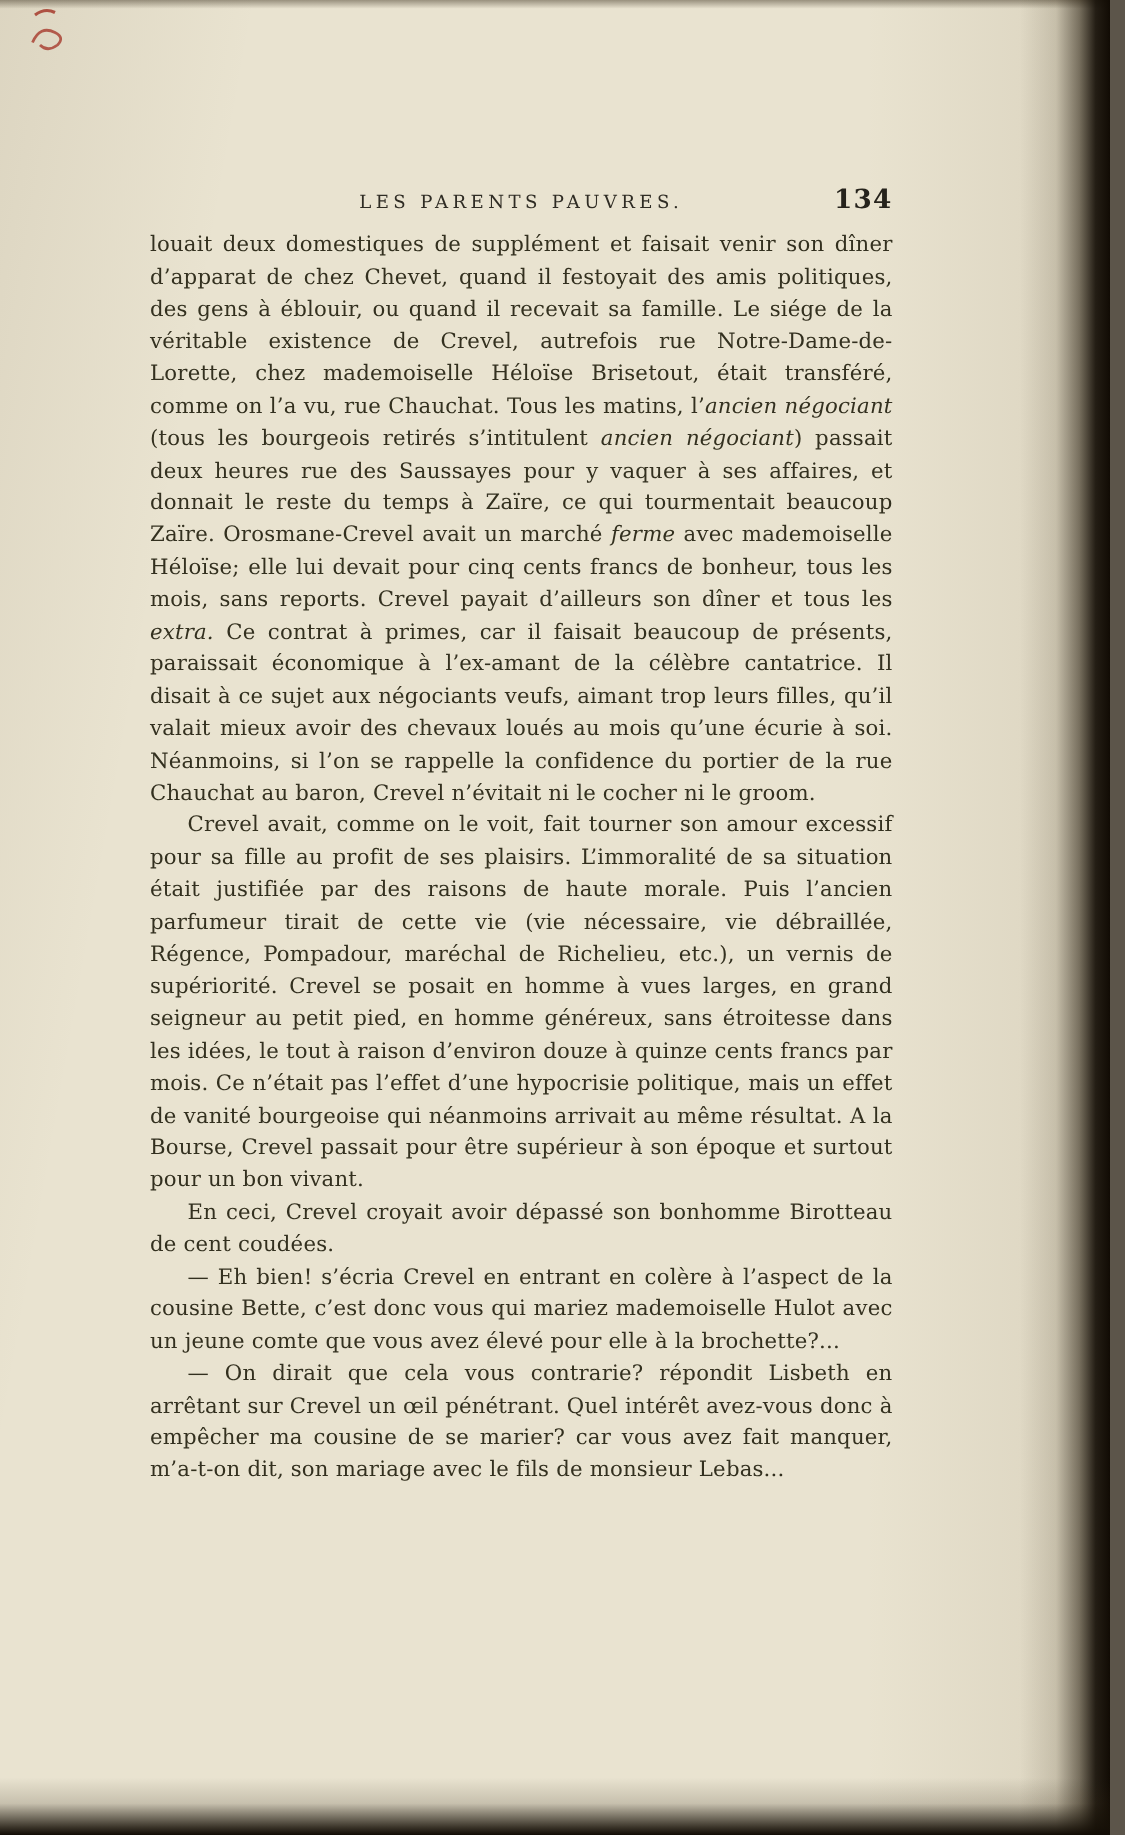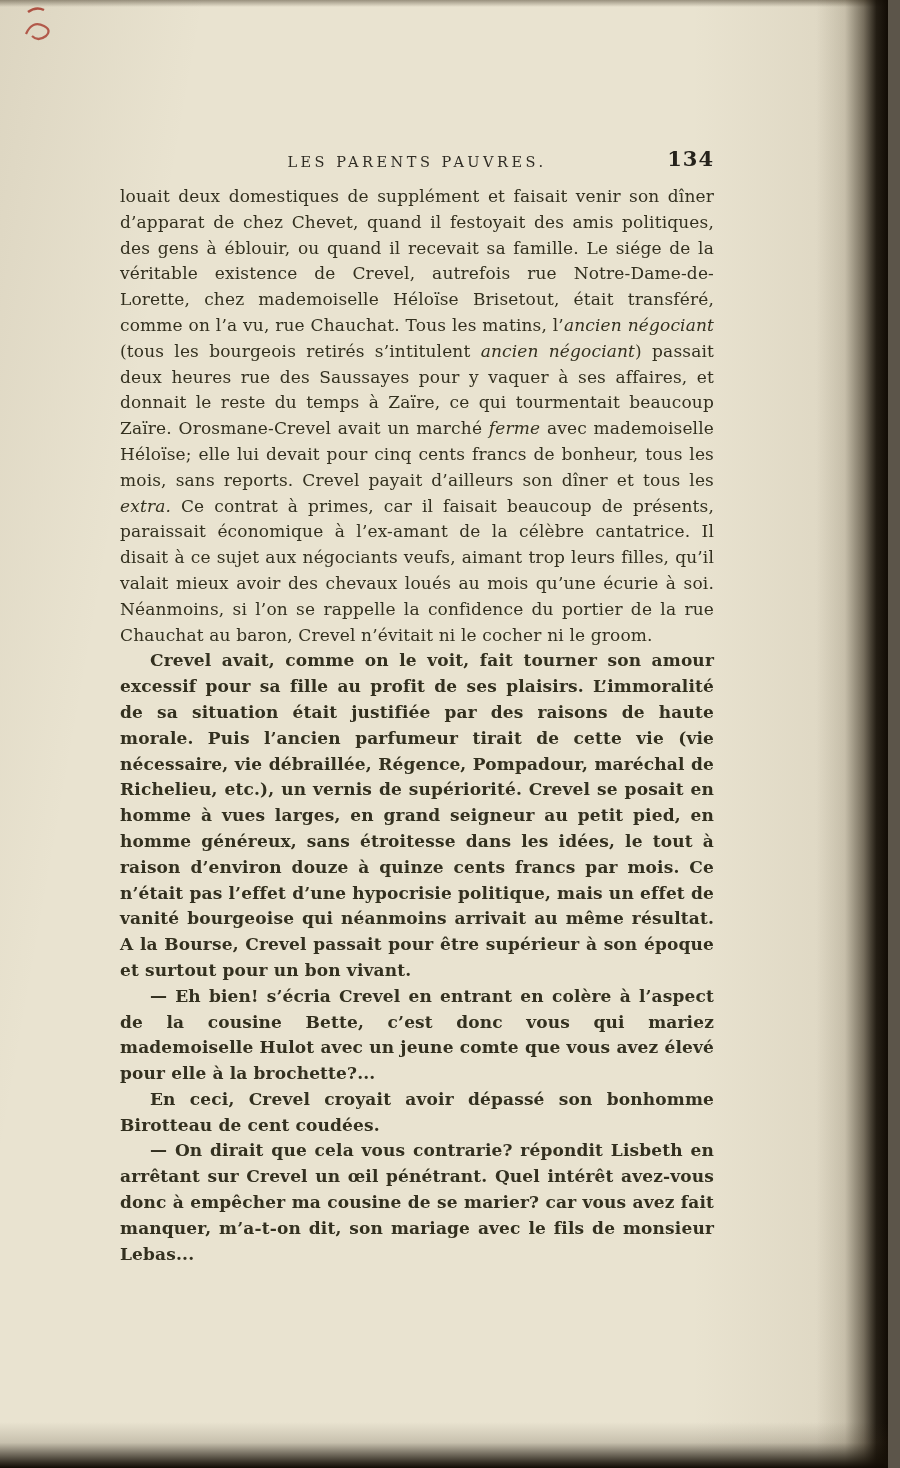--- a/index.html
+++ b/index.html
@@ -74,21 +74,20 @@
     font-size: 17px;
     line-height: 25.8px;
     letter-spacing: 0.15px;
     color: #33301f;
   }
   .text-block p {
     margin: 0;
   }
   .text-block p.indent {
     text-indent: 30px;
-    font-weight: bold;
   }
   .text-block i {
   }
 </style>
 </head>
 <body>
 
 <div class="page">
 
   <div class="edge-top"></div>
@@ -103,18 +102,18 @@
   </div>
 
   <div class="header">
     <span class="running-title">LES PARENTS PAUVRES.</span>
     <span class="page-number">134</span>
   </div>
 
   <div class="text-block" id="text-block">
       <p class=""><span>louait deux domestiques de supplément et faisait venir son dîner d’apparat de chez Chevet, quand il festoyait des amis politiques, des gens à éblouir, ou quand il recevait sa famille. Le siége de la véritable existence de Crevel, autrefois rue Notre-Dame-de-Lorette, chez mademoiselle Héloïse Brisetout, était transféré, comme on l’a vu, rue Chauchat. Tous les matins, l’</span><i>ancien négociant</i><span> (tous les bourgeois retirés s’intitulent </span><i>ancien négociant</i><span>) passait deux heures rue des Saussayes pour y vaquer à ses affaires, et donnait le reste du temps à Zaïre, ce qui tourmentait beaucoup Zaïre. Orosmane-Crevel avait un marché </span><i>ferme</i><span> avec mademoiselle Héloïse; elle lui devait pour cinq cents francs de bonheur, tous les mois, sans reports. Crevel payait d’ailleurs son dîner et tous les </span><i>extra.</i><span> Ce contrat à primes, car il faisait beaucoup de présents, paraissait économique à l’ex-amant de la célèbre cantatrice. Il disait à ce sujet aux négociants veufs, aimant trop leurs filles, qu’il valait mieux avoir des chevaux loués au mois qu’une écurie à soi. Néanmoins, si l’on se rappelle la confidence du portier de la rue Chauchat au baron, Crevel n’évitait ni le cocher ni le groom.</span></p>
       <p class="indent"><span>Crevel avait, comme on le voit, fait tourner son amour excessif pour sa fille au profit de ses plaisirs. L’immoralité de sa situation était justifiée par des raisons de haute morale. Puis l’ancien parfumeur tirait de cette vie (vie nécessaire, vie débraillée, Régence, Pompadour, maréchal de Richelieu, etc.), un vernis de supériorité. Crevel se posait en homme à vues larges, en grand seigneur au petit pied, en homme généreux, sans étroitesse dans les idées, le tout à raison d’environ douze à quinze cents francs par mois. Ce n’était pas l’effet d’une hypocrisie politique, mais un effet de vanité bourgeoise qui néanmoins arrivait au même résultat. A la Bourse, Crevel passait pour être supérieur à son époque et surtout pour un bon vivant.</span></p>
+      <p class="indent"><span>En ceci, Crevel croyait avoir dépassé son bonhomme Birotteau de cent coudées.</span></p>
       <p class="indent"><span>— Eh bien! s’écria Crevel en entrant en colère à l’aspect de la cousine Bette, c’est donc vous qui mariez mademoiselle Hulot avec un jeune comte que vous avez élevé pour elle à la brochette?...</span></p>
-      <p class="indent"><span>En ceci, Crevel croyait avoir dépassé son bonhomme Birotteau de cent coudées.</span></p>
       <p class="indent"><span>— On dirait que cela vous contrarie? répondit Lisbeth en arrêtant sur Crevel un œil pénétrant. Quel intérêt avez-vous donc à empêcher ma cousine de se marier? car vous avez fait manquer, m’a-t-on dit, son mariage avec le fils de monsieur Lebas...</span></p>
     </div>
 
 </div>
 
 </body></html>

